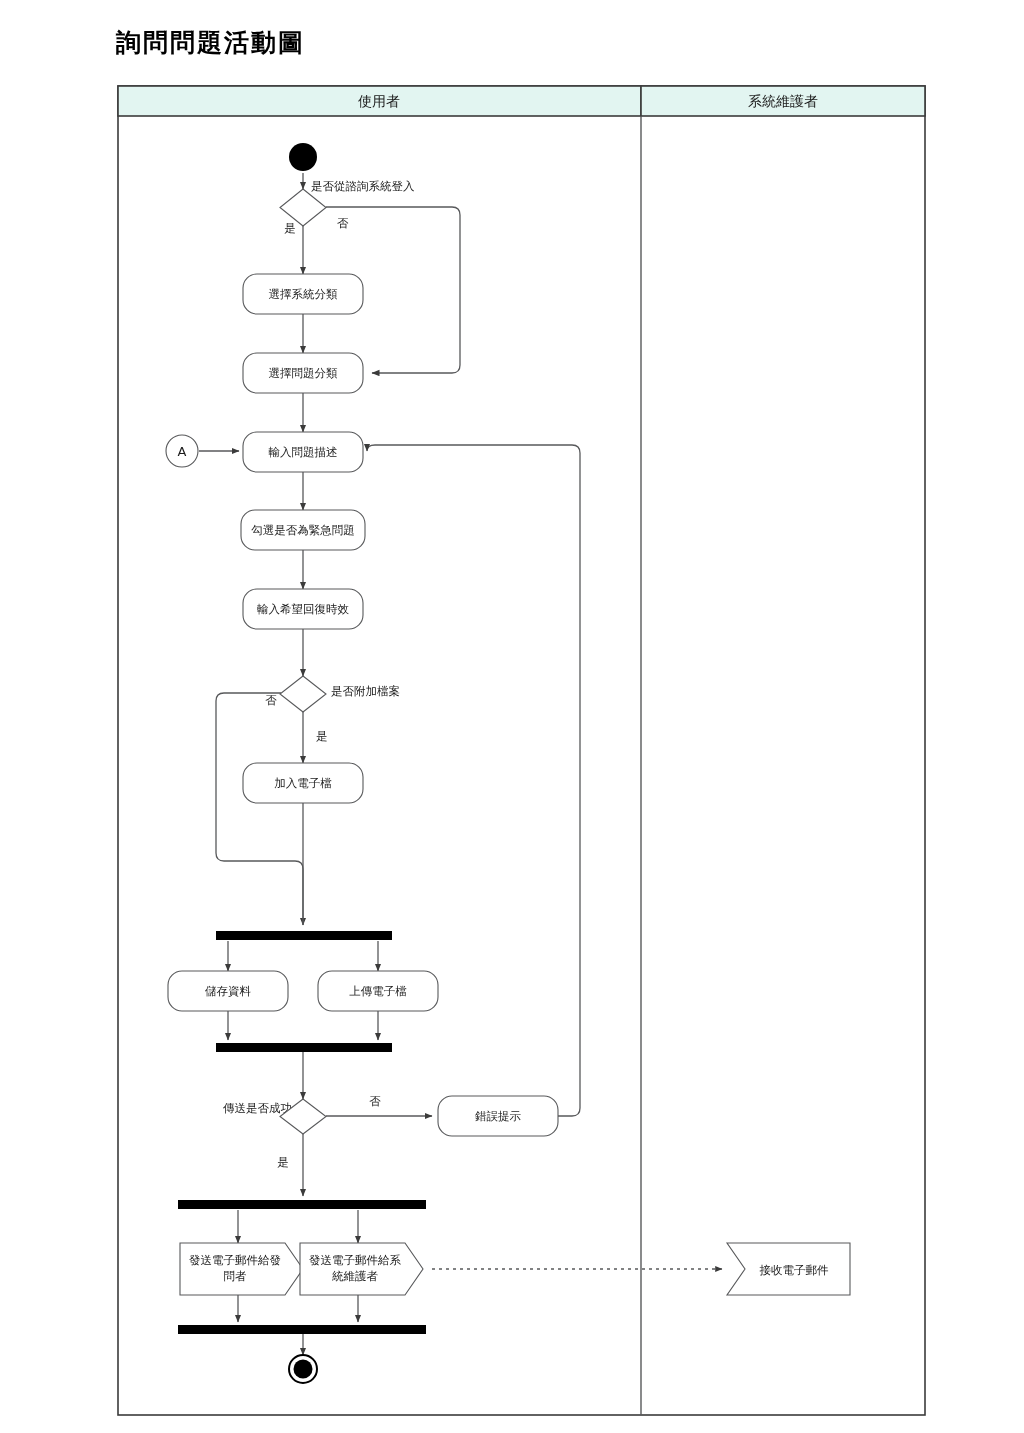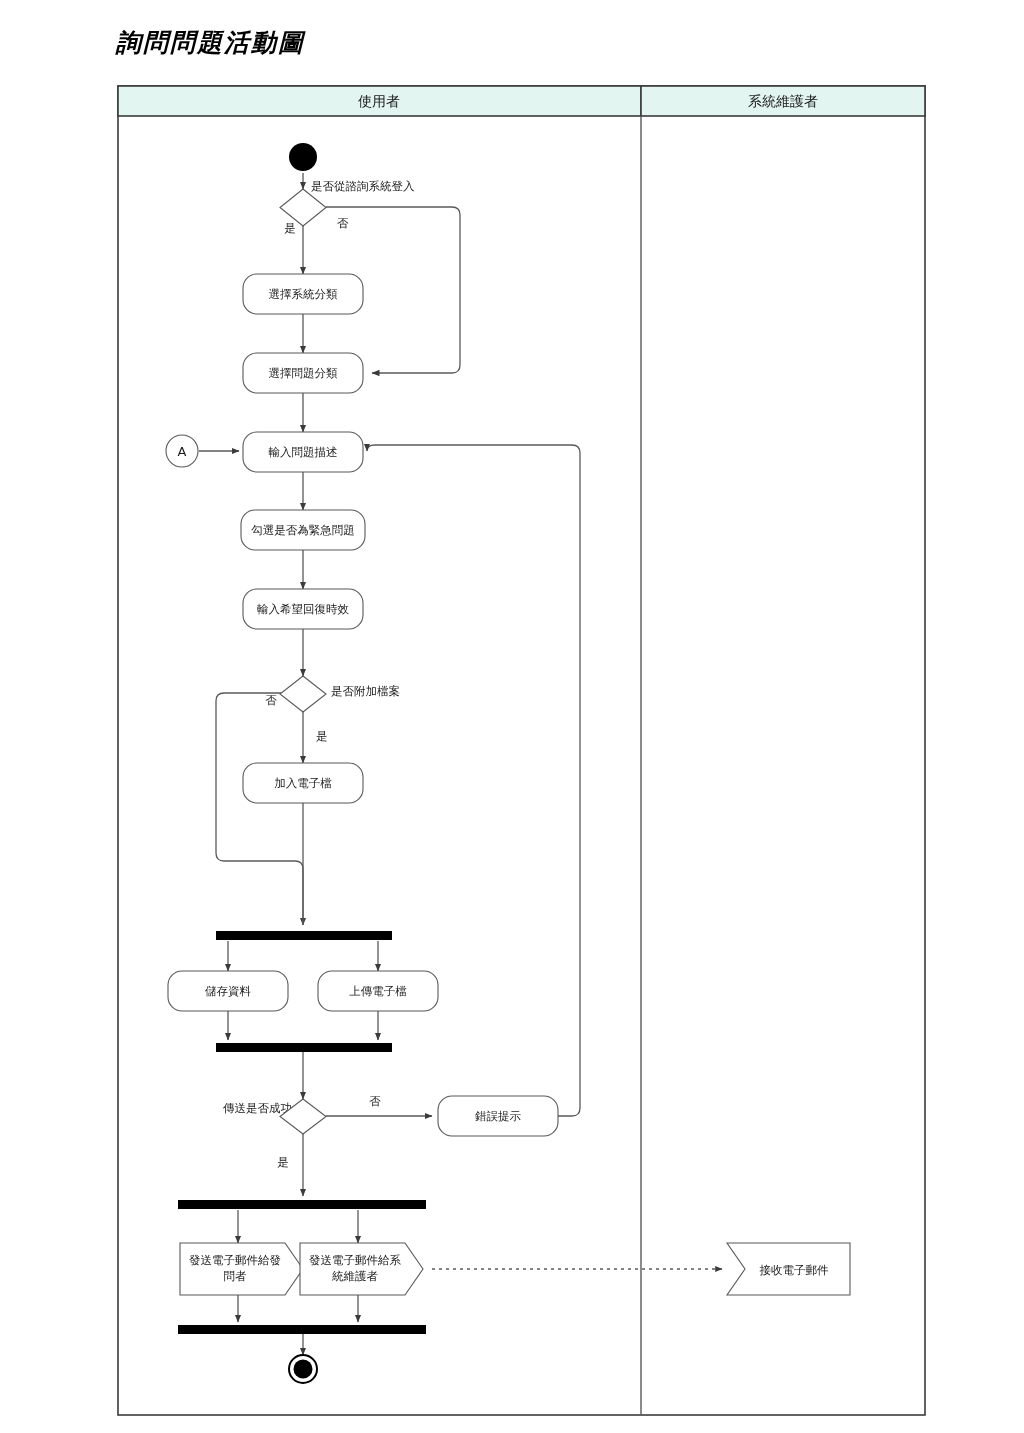--- a/index.html
+++ b/index.html
@@ -17,21 +17,20 @@
   #diagram-title {
     position: absolute;
     left: 116px;
     top: 26px;
     font-family: "DejaVu Serif", "Liberation Serif", serif;
     font-size: 25px;
     font-weight: 700;
     letter-spacing: 2px;
     color: #000000;
     white-space: nowrap;
-    font-style: italic;
   }
   #svg-canvas {
     position: absolute;
     left: 0;
     top: 0;
   }
   .lane-header-text {
     font-family: "DejaVu Sans", "Liberation Sans", sans-serif;
     font-size: 14px;
     fill: #1a1a1a;

